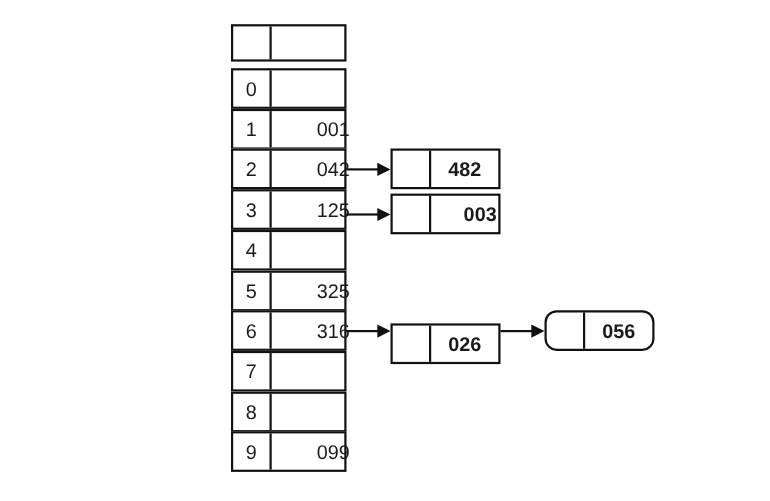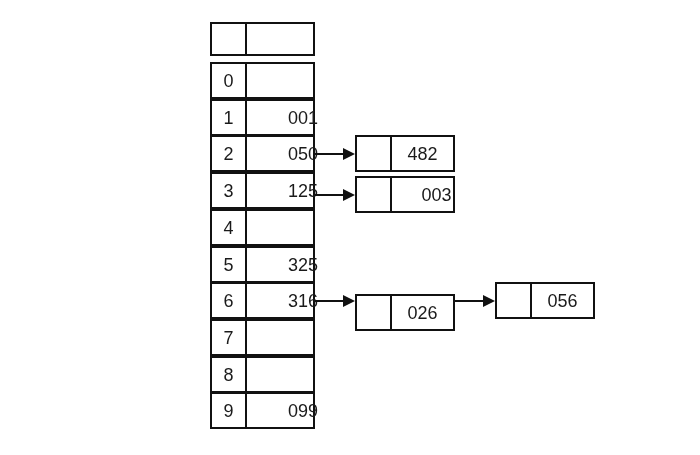--- a/index.html
+++ b/index.html
@@ -29,21 +29,21 @@
     align-items: center;
     justify-content: center;
     font-size: 18px;
     line-height: 1;
     color: var(--text);
   }
   .cell.split { border-right: 2px solid var(--border); }
   .index-cell  { width: 35px; flex: 0 0 35px; }
   .value-cell  { flex: 1 1 auto; padding-left: 41px; }
   .ptr-cell    { width: 35px; flex: 0 0 35px; }
-  .node-value-cell { flex: 1 1 auto; }
+  .node-value-cell { flex: 1 1 auto; font-weight: bold; }
   .arrow-line {
     position: absolute;
     height: 2px;
     background: var(--border);
   }
   .arrow-head {
     position: absolute;
     width: 0; height: 0;
     border-top: 6px solid transparent;
     border-bottom: 6px solid transparent;
@@ -63,21 +63,21 @@
 <div class="box" style="left: 210px; top: 62px; width: 105px; height: 37px;">
       <div class="cell split index-cell">0</div>
       <div class="cell value-cell"></div>
     </div>
     <div class="box" style="left: 210px; top: 99px; width: 105px; height: 37px;">
       <div class="cell split index-cell">1</div>
       <div class="cell value-cell">001</div>
     </div>
     <div class="box" style="left: 210px; top: 135px; width: 105px; height: 37px;">
       <div class="cell split index-cell">2</div>
-      <div class="cell value-cell">050</div>
+      <div class="cell value-cell">042</div>
     </div>
     <div class="box" style="left: 210px; top: 172px; width: 105px; height: 37px;">
       <div class="cell split index-cell">3</div>
       <div class="cell value-cell">125</div>
     </div>
     <div class="box" style="left: 210px; top: 209px; width: 105px; height: 37px;">
       <div class="cell split index-cell">4</div>
       <div class="cell value-cell"></div>
     </div>
     <div class="box" style="left: 210px; top: 246px; width: 105px; height: 37px;">
@@ -113,17 +113,17 @@
       <div class="cell node-value-cell">003</div>
     </div>
     <div class="arrow-line" style="left: 315px; top: 300px; width: 30px;"></div>
     <div class="arrow-head" style="left: 343px; top: 295px;"></div>
     <div class="box" style="left: 355px; top: 282px; width: 100px; height: 37px; margin-top: 12px;">
       <div class="cell split ptr-cell"></div>
       <div class="cell node-value-cell">026</div>
     </div>
     <div class="arrow-line" style="left: 455px; top: 300px; width: 30px;"></div>
     <div class="arrow-head" style="left: 483px; top: 295px;"></div>
-    <div class="box" style="left: 495px; top: 282px; width: 100px; height: 37px;">
+    <div class="box" style="left: 495px; top: 282px; width: 100px; height: 37px; border-radius: 11px;">
       <div class="cell split ptr-cell"></div>
       <div class="cell node-value-cell">056</div>
     </div>
   </div>
 
 </body></html>

